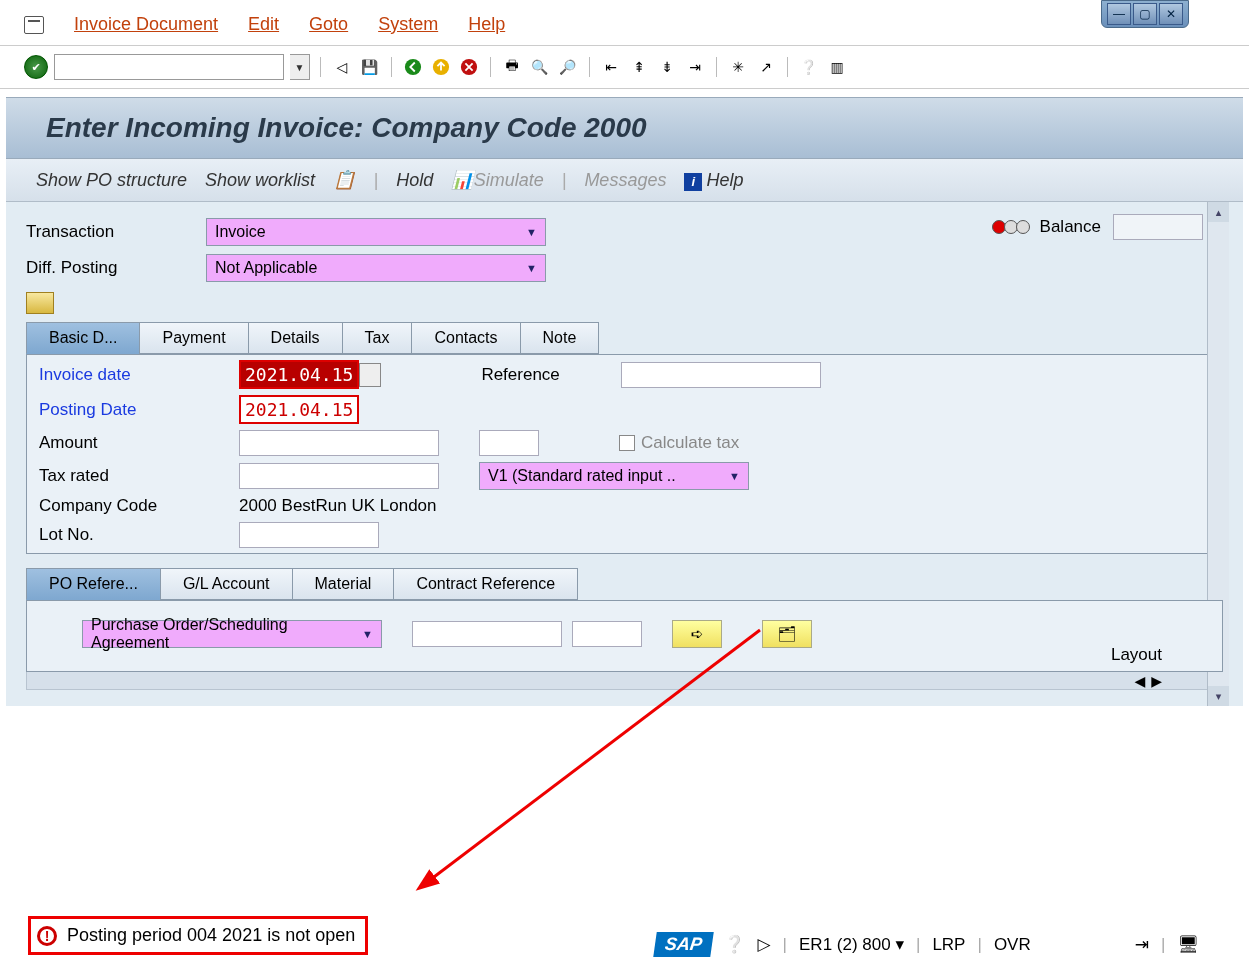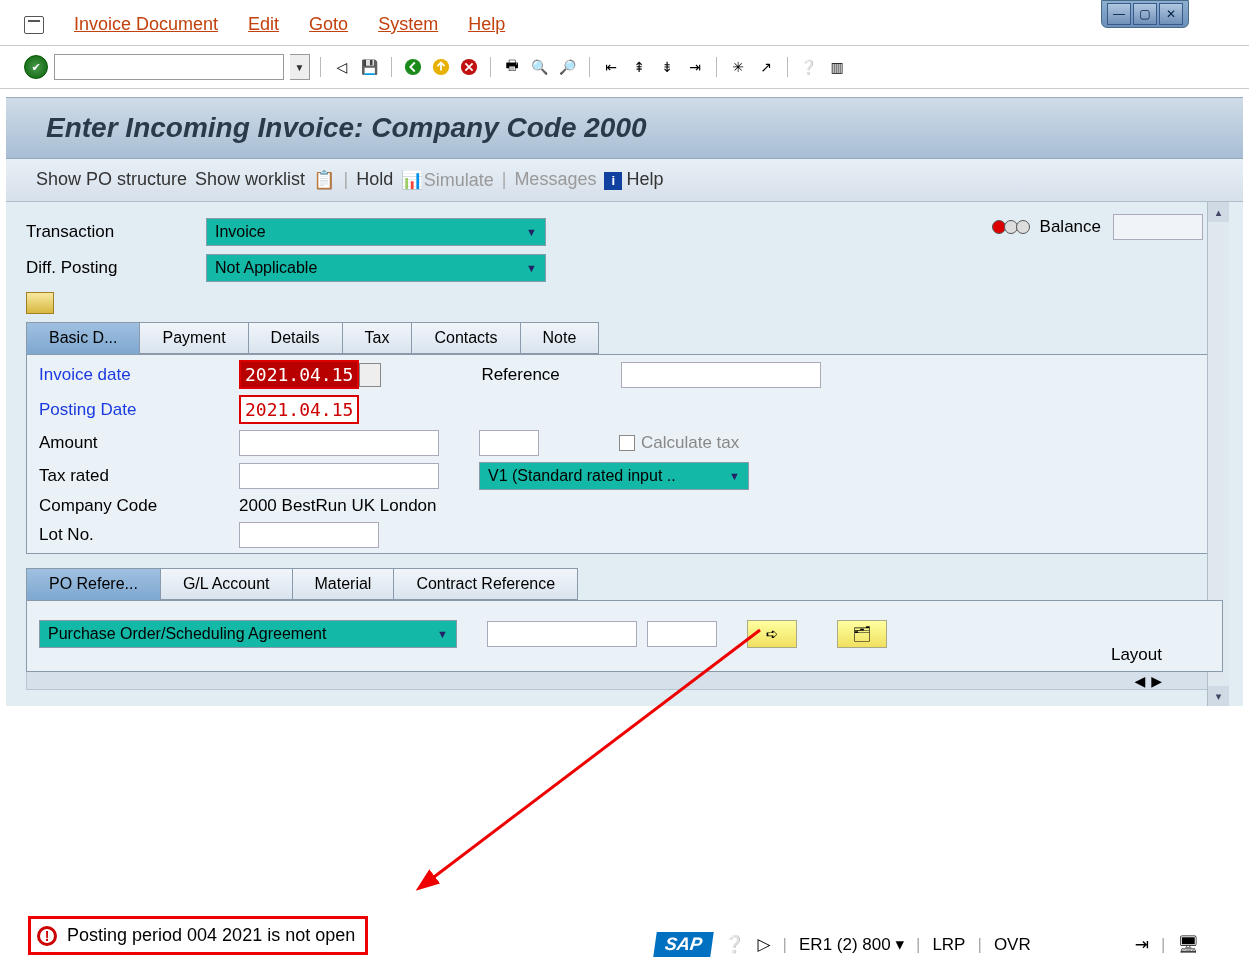--- a/index.html
+++ b/index.html
@@ -17,29 +17,29 @@
 
 .toolbar { padding: 8px 24px; display: flex; align-items: center; gap: 6px; }
 .tb-ok { width: 24px; height: 24px; background: radial-gradient(#4a9a4a,#086008); border-radius: 50%; border:1px solid #050; display:flex;align-items:center;justify-content:center;color:#fff;font-size:11px;}
 .tb-input { width: 230px; height: 26px; border: 1px solid #999; background:#fff;}
 .tb-dd { width: 20px; height: 26px; border:1px solid #999; border-left:none; background:#eee; display:flex; align-items:center; justify-content:center; font-size:10px; color:#333;}
 .tb-sep { width:1px; height:20px; background:#bbb; margin:0 4px; }
 .tb-btn { width: 22px; height: 22px; display:inline-flex; align-items:center; justify-content:center; font-size:14px; }
 
 .title-band { background: linear-gradient(#cfdce8,#a8bed4); padding: 14px 40px; font-size: 28px; font-style: italic; font-weight: bold; color: #2a3a4a; border-top:1px solid #9ab; border-bottom:1px solid #9ab; margin:8px 6px 0;}
 
-.app-toolbar { background: linear-gradient(#e8eff6,#d6e0ea); padding: 10px 30px; margin:0 6px; display:flex; align-items:flex-start; gap: 8px; font-size: 18px; color:#333; border-bottom:1px solid #b0bcc8;}
+.app-toolbar { background: linear-gradient(#e8eff6,#d6e0ea); padding: 10px 30px; margin:0 6px; display:flex; align-items:center; gap: 18px; font-size: 18px; color:#333; border-bottom:1px solid #b0bcc8;font-style:italic;}
 .app-toolbar .sep{color:#aaa;}
 .app-toolbar .disabled{color:#999;}
 .help-ico{display:inline-block;width:18px;height:18px;background:#1040a0;color:#fff;font-weight:bold;text-align:center;line-height:18px;font-size:13px;margin-right:4px;}
 
 .content { background:#e2ecf3; margin:0 6px; padding: 12px 20px; position:relative; }
 .row { display:flex; align-items:center; padding:4px 0; font-size:17px;}
 .lbl { width: 180px; }
-.dd { height:28px; border:1px solid #8a9aaa; background:#14b8a6; display:flex; align-items:center; padding:0 8px; justify-content:space-between; font-size:16px;}
+.dd { height:28px; border:1px solid #8a9aaa; background:#f0abfc; display:flex; align-items:center; padding:0 8px; justify-content:space-between; font-size:16px;}
 .dd .arr{font-size:11px;color:#226;}
 .dd.w1{width:340px;} .dd.w2{width:340px;}
 
 .balance-area{position:absolute;top:12px;right:40px;display:flex;align-items:center;gap:12px;font-size:17px;}
 .light{display:flex;}
 .light span{width:14px;height:14px;border-radius:50%;border:1px solid #555;margin-right:-2px;}
 .light .red{background:#d00;} .light .g1{background:#ddd;} .light .g2{background:#ddd;}
 .bal-inp{width:90px;height:26px;border:1px solid #aab;background:#f0f4f8;}
 
 .folder-ico{width:28px;height:22px;background:linear-gradient(#f8e8a0,#d8b840);border:1px solid #a08020;margin:6px 0 0 0;}
@@ -239,21 +239,21 @@
   </div>
 
   <div class="tabs2">
     <div class="tab active">PO Refere...</div>
     <div class="tab">G/L Account</div>
     <div class="tab">Material</div>
     <div class="tab">Contract Reference</div>
   </div>
   <div class="tab2body" style="position:relative;">
     <div class="frow">
-      <div class="dd" style="width:418px;">
+      <div class="dd" style="width:300px;margin-left:43px;">
           <span>Purchase Order/Scheduling Agreement</span>
           <span class="arr">▼</span>
         </div>
       <span style="width:30px;"></span>
       <input class="finp" style="width: 150px;" value="">
       <span style="width:10px;"></span>
       <input class="finp" style="width: 70px;" value="">
       <span style="width:30px;"></span>
       <span class="yellow-btn">➪</span>
       <span style="width:40px;"></span>

